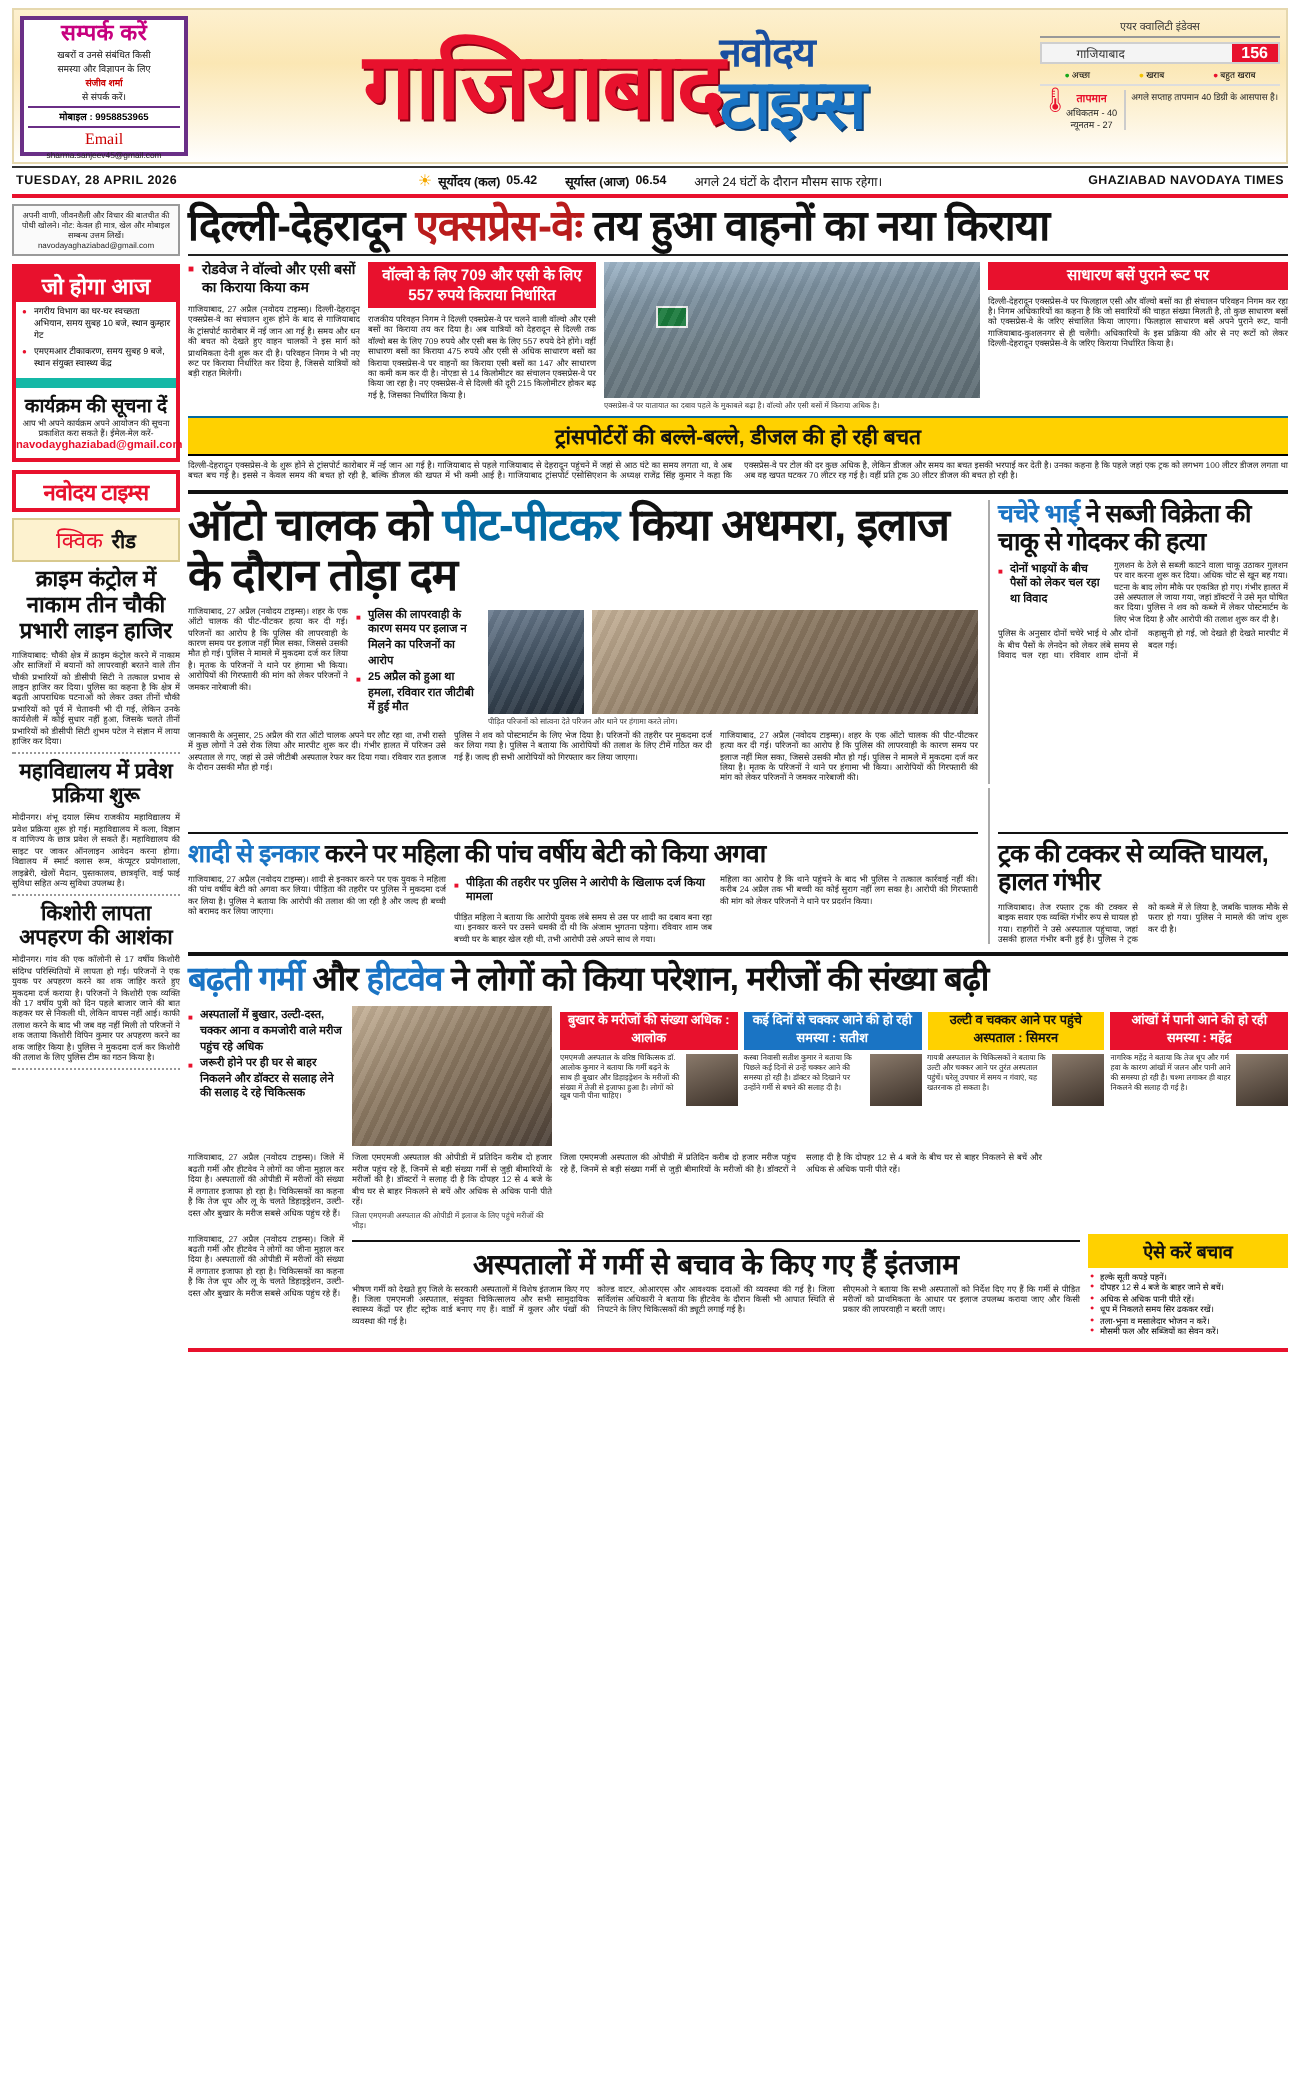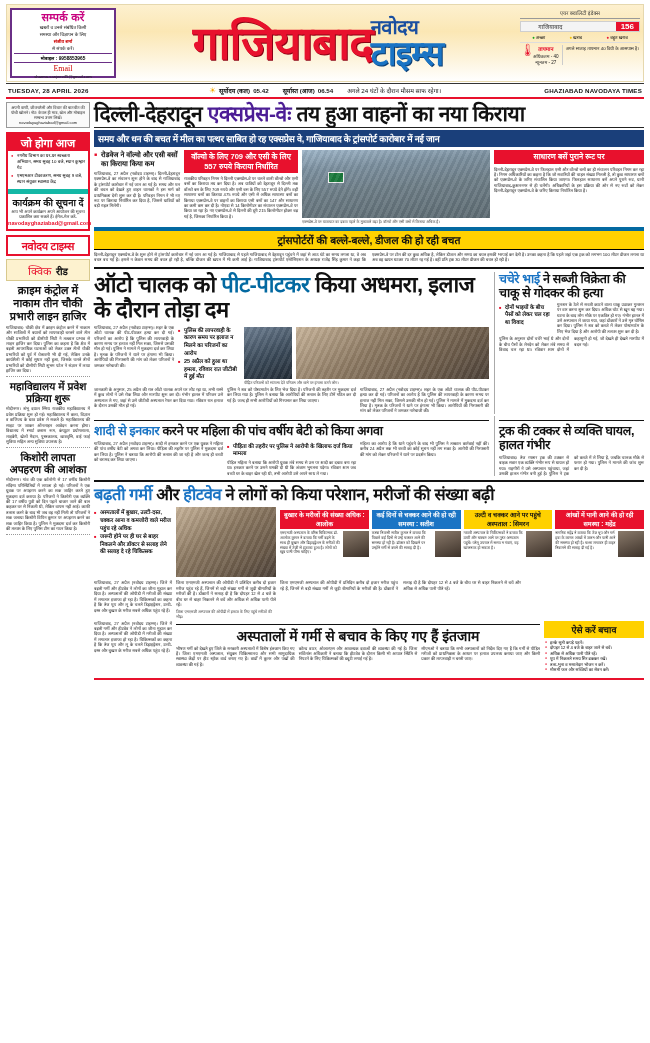--- a/index.html
+++ b/index.html
@@ -13,21 +13,21 @@
   .page { width:650px; height:1043px; position:relative; padding:4px 6px 0 6px; }
 
   
   .masthead {
     position:relative; height:78px;
     background: linear-gradient(180deg,#fdf0cf 0%, #fbe7b4 35%, #fdf3da 70%, #ffffff 100%);
     border:1px solid #e6d8ae;
     display:flex; align-items:stretch;
   }
   .contact-box {
-    width:106px; margin:3px; border:2px solid #6a2f86; background:#fff;
+    width:84px; margin:3px; border:2px solid #6a2f86; background:#fff;
     text-align:center; padding:1px 2px; flex:0 0 auto;
   }
   .contact-title {
     background:#fff; color:#c7007e; font-weight:bold; font-size:11px;
     letter-spacing:.2px; line-height:13px;
   }
   .contact-body { font-size:4.6px; line-height:6px; color:#111; padding:1px 1px 0; }
   .contact-red { color:#cc0000; font-weight:bold; }
   .contact-mob { font-size:4.8px; border-top:1px solid #6a2f86; border-bottom:1px solid #6a2f86; margin-top:1px; padding:1px 0; font-weight:bold;}
   .contact-email-label { color:#cc0000; font-size:8px; font-family:"Liberation Serif",serif; line-height:11px;}
@@ -98,21 +98,21 @@
   .quick-head span.b{color:#111; font-weight:bold; font-size:10px;}
   .lh { font-weight:bold; color:#111; text-align:center; line-height:13px; font-size:11px; margin:3px 0 2px;}
   .lh.sm { font-size:10.5px; line-height:12px; }
   .hr-d { border-top:1px dotted #999; margin:3px 0;}
 
   
   .lead-head {
     font-size:21px; font-weight:bold; color:#111; line-height:23px; letter-spacing:-.4px;
     border-bottom:1px solid #222; padding-bottom:2px;
   }
-  .lead-head .blue { color:#4c1d95; }
+  .lead-head .blue { color:#b91c1c; }
   .lead-sub {
     background:#1a3f7a; color:#fff; font-size:9px; font-weight:bold; padding:2px 4px;
     margin-top:2px; letter-spacing:-.2px;
   }
   .lead-cols { display:flex; gap:4px; margin-top:3px;}
   .lc1 { width:86px; flex:0 0 86px;}
   .lc2 { width:114px; flex:0 0 114px;}
   .lc3 { flex:1; }
   .lc4 { width:150px; flex:0 0 150px;}
   .bullet-head { font-size:7px; font-weight:bold; line-height:9px; color:#111; position:relative; padding-left:7px;}
@@ -120,39 +120,39 @@
   .redbar { background:#e8112d; color:#fff; font-weight:bold; font-size:7.6px; text-align:center;
             padding:2px 3px; line-height:9.5px;}
   .redbar.c2 { text-align:center; }
   .photo { background:linear-gradient(160deg,#8fa4b8,#4a6b86 40%,#7d8f7a 70%,#56707f); position:relative; overflow:hidden;}
   .photo.road { background:linear-gradient(175deg,#9fb6c9 0%, #7b8f9e 25%, #6d7d86 55%, #5d6b72 100%); }
   .photo::after{ content:""; position:absolute; inset:0;
       background:repeating-linear-gradient(115deg, rgba(255,255,255,.07) 0 3px, rgba(0,0,0,.05) 3px 6px);}
   .photo .sign { position:absolute; width:16px; height:11px; background:#1a7a3c; border:1px solid #eee; }
   .caption { font-size:3.8px; color:#333; padding-top:1px; }
   .yellowbar { background:#ffd100; color:#111; font-weight:bold; font-size:10.5px; text-align:center;
-               padding:2px 0; margin-top:3px; border-top:4px solid #0369a1; border-bottom:1px solid #000;}
+               padding:2px 0; margin-top:3px; border-top:1px solid #0369a1; border-bottom:1px solid #000;}
 
   
   .sec-wrap { display:flex; gap:5px; margin-top:4px; border-top:2px solid #111; padding-top:3px;}
   .sec-main { flex:1; }
   .sec-right { width:150px; flex:0 0 150px; border-left:1px solid #aaa; padding-left:4px;}
   .sec-head { font-size:22px; font-weight:bold; line-height:25px; color:#111; letter-spacing:-.5px;}
   .sec-head .blue{color:#0369a1;}
   .sec-head2 { font-size:12.5px; font-weight:bold; line-height:14px; color:#1a74c4; letter-spacing:-.3px;}
   .sec-head2 .dark{color:#111;}
   .bl-list { font-size:5.6px; line-height:7.6px; color:#111; font-weight:bold; margin-top:2px;}
   .bl-list li{list-style:none; position:relative; padding-left:6px; margin-bottom:1px;}
   .bl-list li::before{content:"\25A0"; color:#e8112d; position:absolute; left:0; font-size:4px;}
   .ph-portrait { background:linear-gradient(160deg,#6e7f92,#3b4a59 55%,#222b35); }
   .ph-crowd { background:linear-gradient(145deg,#c8b49a,#8d7a63 40%,#6a5a49 75%,#4b4038); }
 
   
   .mid-head { font-size:12.5px; font-weight:bold; line-height:14px; color:#111; letter-spacing:-.3px;
-              border-top:1px solid #111; padding-top:3px; margin-top:4px;}
+              border-top:1px solid #111; padding-top:3px; margin-top:22px;}
   .mid-head .blue{color:#1a74c4;}
 
   
   .bot-head { font-size:16.5px; font-weight:bold; line-height:19px; color:#111; letter-spacing:-.4px;
               border-top:2px solid #111; padding-top:3px; margin-top:4px;}
   .bot-head .blue{color:#1a74c4;}
   .quote-grid { display:flex; gap:3px; margin-top:3px;}
   .q-card { flex:1; }
   .q-band { color:#fff; font-weight:bold; font-size:6.4px; line-height:8.4px; text-align:center; padding:1px 2px;}
   .q-body { display:flex; gap:2px; margin-top:2px;}
@@ -267,21 +267,20 @@
       <div class="lh sm">किशोरी लापता अपहरण की आशंका</div>
       <div class="body-txt">मोदीनगर। गांव की एक कॉलोनी से 17 वर्षीय किशोरी संदिग्ध परिस्थितियों में लापता हो गई। परिजनों ने एक युवक पर अपहरण करने का शक जाहिर करते हुए मुकदमा दर्ज कराया है। परिजनों ने किशोरी एक व्यक्ति की 17 वर्षीय पुत्री को दिन पहले बाजार जाने की बात कहकर घर से निकली थी, लेकिन वापस नहीं आई। काफी तलाश करने के बाद भी जब वह नहीं मिली तो परिजनों ने शक जताया किशोरी विपिन कुमार पर अपहरण करने का शक जाहिर किया है। पुलिस ने मुकदमा दर्ज कर किशोरी की तलाश के लिए पुलिस टीम का गठन किया है।</div>
       <div class="hr-d"></div>
     </div>
 
     <div class="col-main">
 
       <div class="lead-head">
         <span>दिल्ली-देहरादून </span><span class="blue">एक्सप्रेस-वे</span><span>ः तय हुआ वाहनों का नया किराया</span>
       </div>
-      <div class="lead-sub">समय और धन की बचत में मील का पत्थर साबित हो रह एक्सप्रेस वे, गाजियाबाद के ट्रांसपोर्ट कारोबार में नई जान</div>
 
       <div class="lead-cols">
         <div class="lc1">
           <div class="bullet-head">रोडवेज ने वॉल्वो और एसी बसों का किराया किया कम</div>
           <div class="body-txt" style="margin-top:3px">गाजियाबाद, 27 अप्रैल (नवोदय टाइम्स)। दिल्ली-देहरादून एक्सप्रेस-वे का संचालन शुरू होने के बाद से गाजियाबाद के ट्रांसपोर्ट कारोबार में नई जान आ गई है। समय और धन की बचत को देखते हुए वाहन चालकों ने इस मार्ग को प्राथमिकता देनी शुरू कर दी है। परिवहन निगम ने भी नए रूट पर किराया निर्धारित कर दिया है, जिससे यात्रियों को बड़ी राहत मिलेगी।</div>
         </div>
         <div class="lc2">
           <div class="redbar">वॉल्वो के लिए 709 और एसी के लिए 557 रुपये किराया निर्धारित</div>
           <div class="body-txt" style="margin-top:3px">राजकीय परिवहन निगम ने दिल्ली एक्सप्रेस-वे पर चलने वाली वॉल्वो और एसी बसों का किराया तय कर दिया है। अब यात्रियों को देहरादून से दिल्ली तक वॉल्वो बस के लिए 709 रुपये और एसी बस के लिए 557 रुपये देने होंगे। वहीं साधारण बसों का किराया 475 रुपये और एसी से अधिक साधारण बसों का किराया एक्सप्रेस-वे पर वाहनों का किराया एसी बसों का 147 और साधारण का कमी कम कर दी है। नोएडा से 14 किलोमीटर का संचालन एक्सप्रेस-वे पर किया जा रहा है। नए एक्सप्रेस-वे से दिल्ली की दूरी 215 किलोमीटर होकर बढ़ गई है, जिसका निर्धारित किया है।</div>
         </div>

